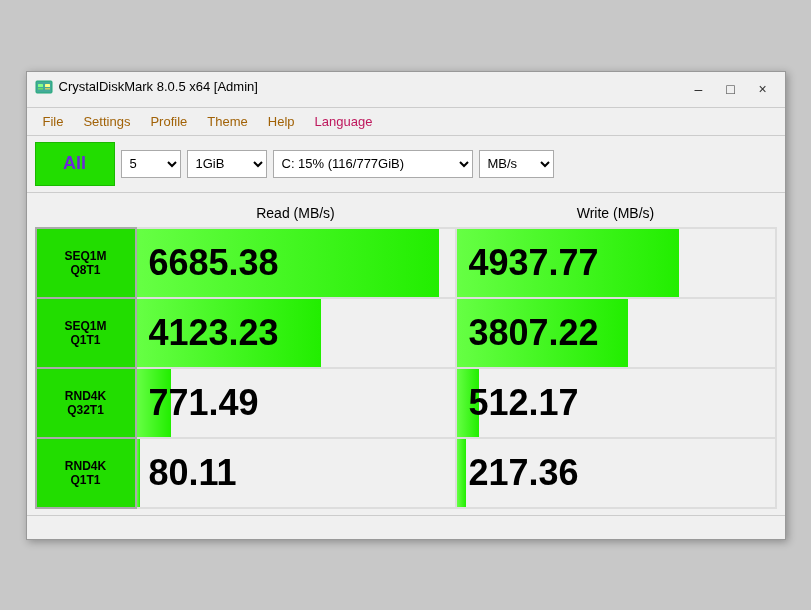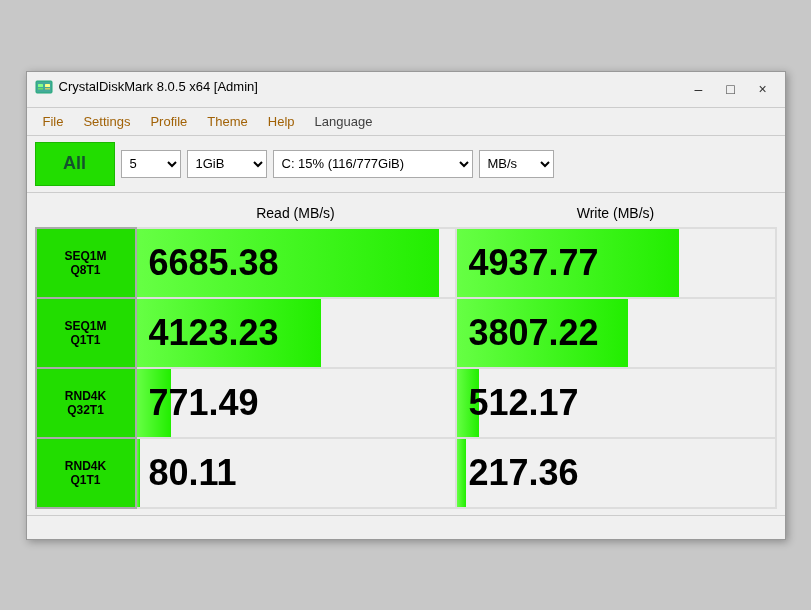--- a/index.html
+++ b/index.html
@@ -65,33 +65,33 @@
       padding: 2px 6px;
       border-bottom: 1px solid #ccc;
       background: #f0f0f0;
     }
     .menu-item {
       padding: 4px 10px;
       font-size: 13px;
       cursor: pointer;
       color: #a16207;
     }
-    .menu-item.language { color: #404040; }
+    .menu-item.language { color: #be185d; }
     .toolbar {
       display: flex;
       align-items: center;
       padding: 6px 8px;
       gap: 6px;
       background: #f0f0f0;
       border-bottom: 1px solid #ccc;
     }
     .all-btn {
       background: #22dd00;
       border: 1px solid #1ab800;
-      color: #14532d;
+      color: #6d28d9;
       font-weight: bold;
       font-size: 18px;
       width: 80px;
       height: 44px;
       cursor: pointer;
       display: flex;
       align-items: center;
       justify-content: center;
     }
     .toolbar-select {

